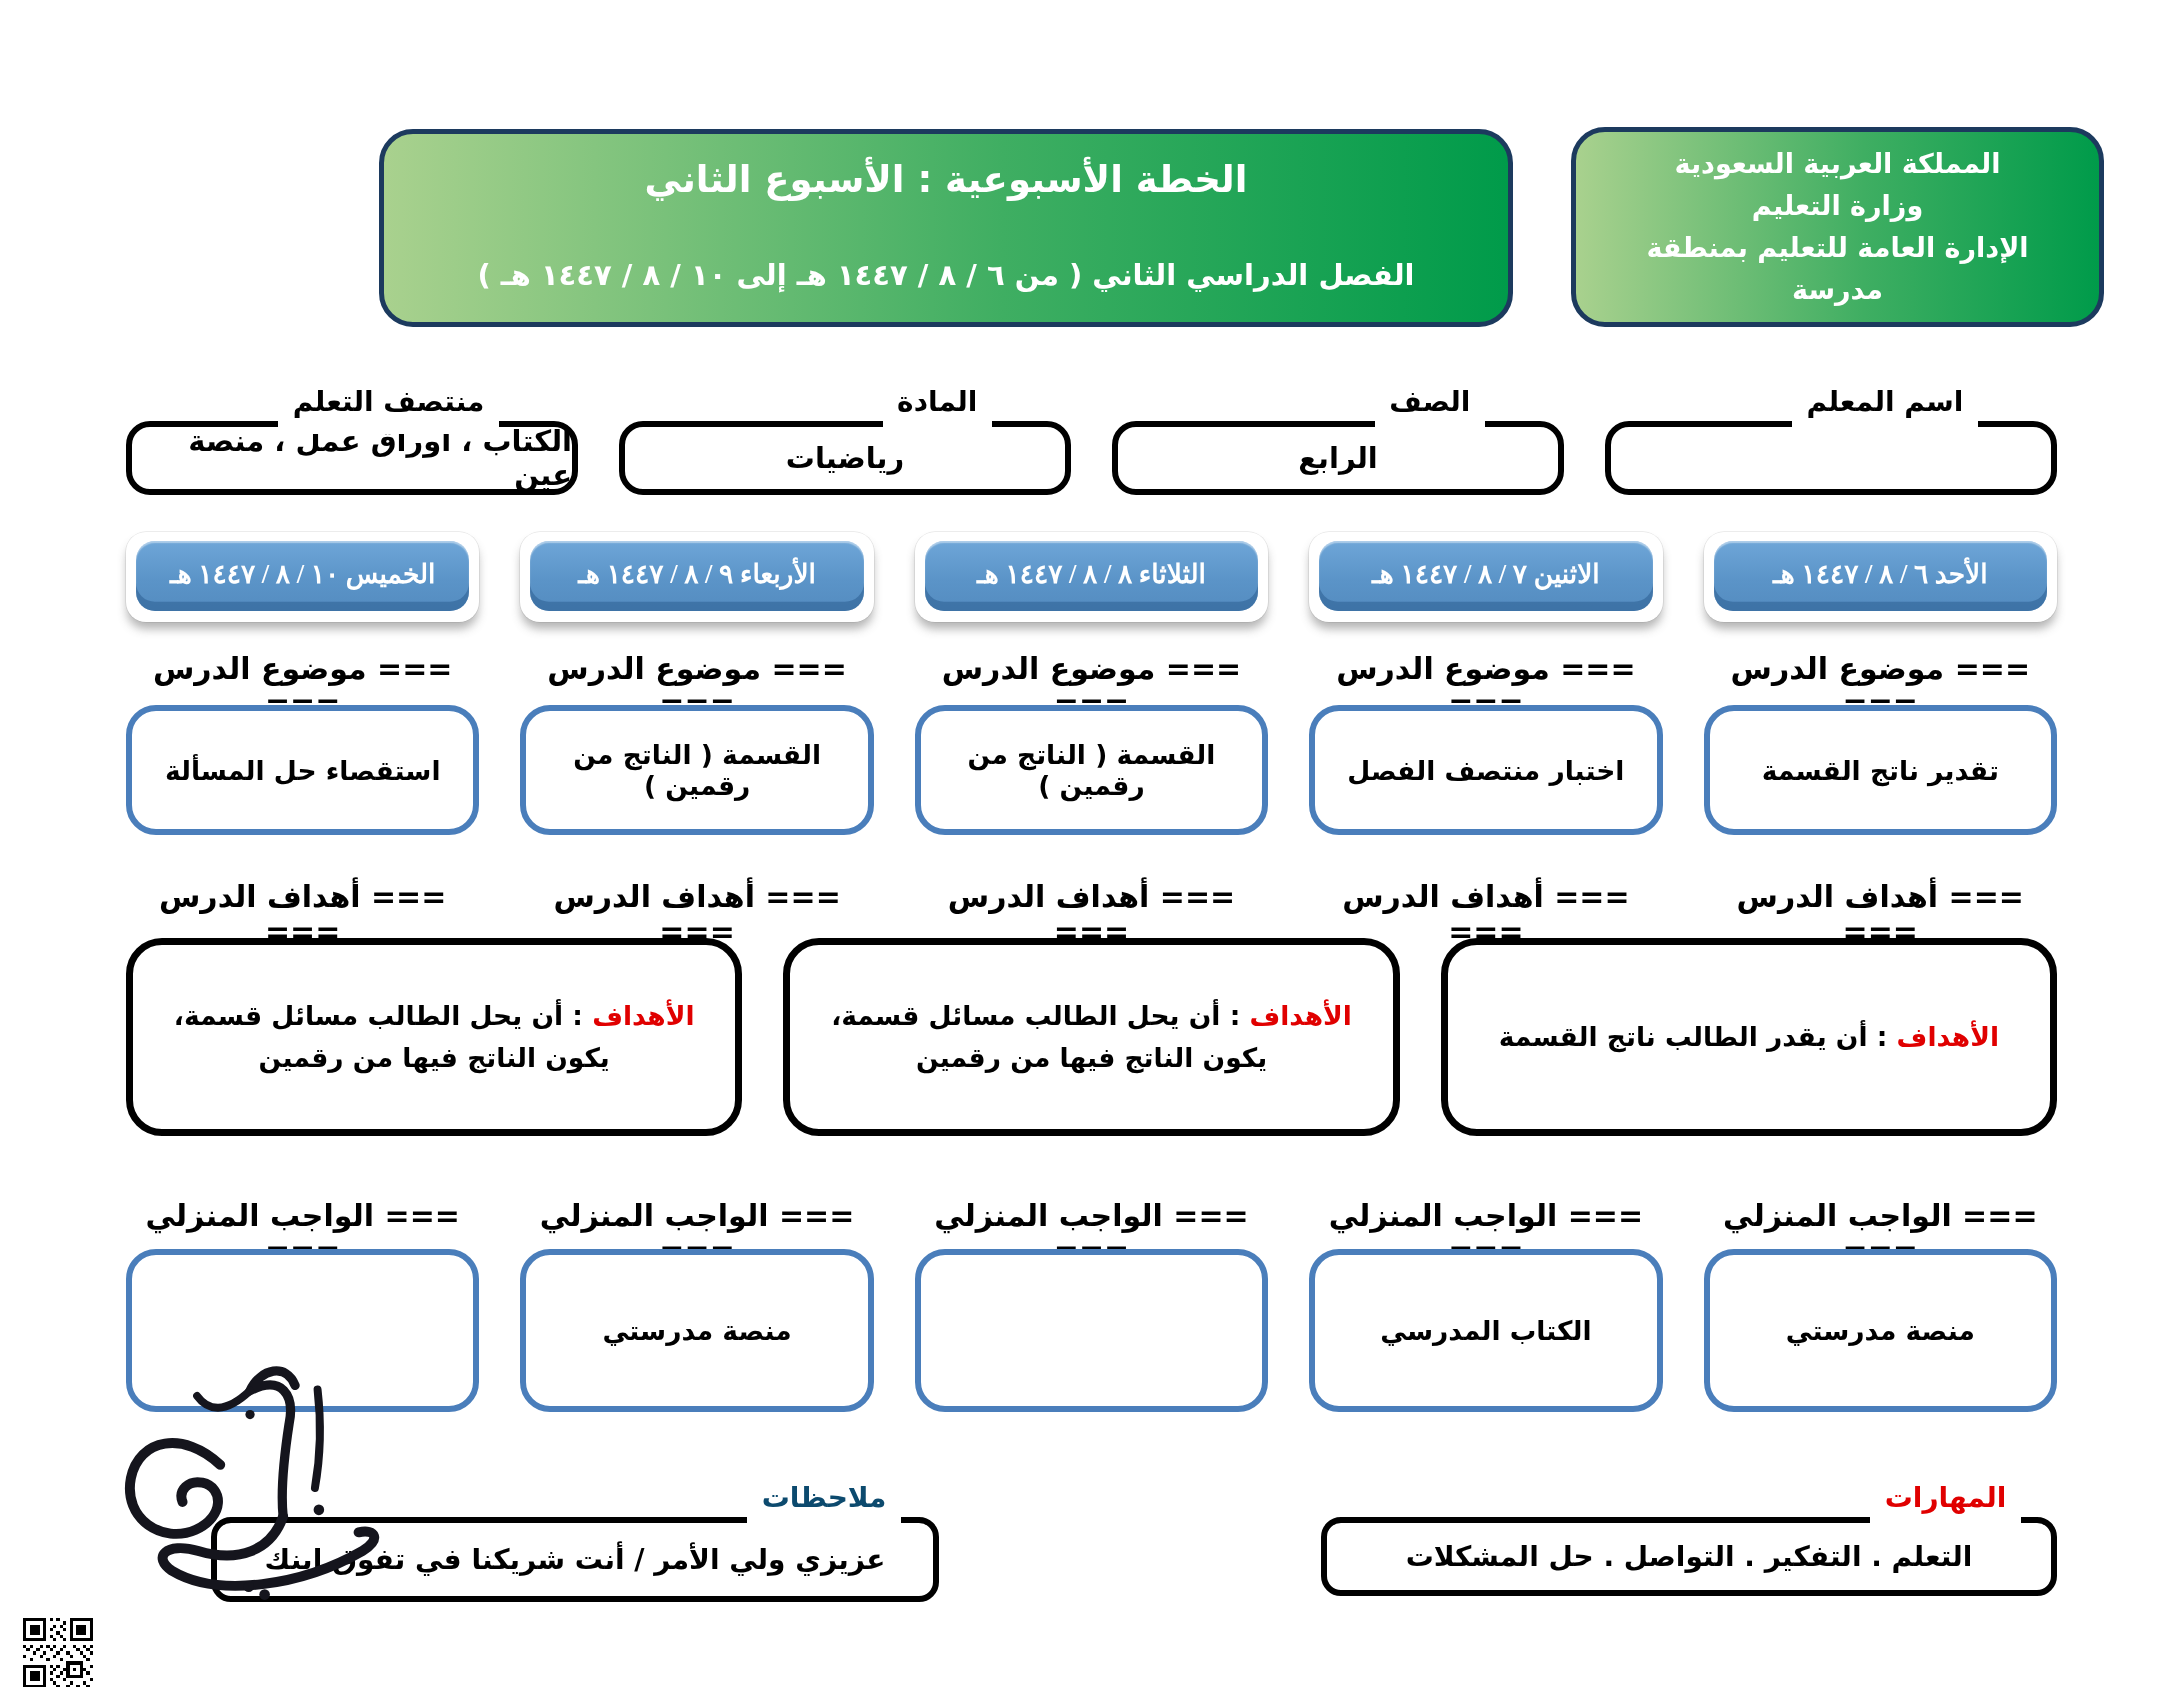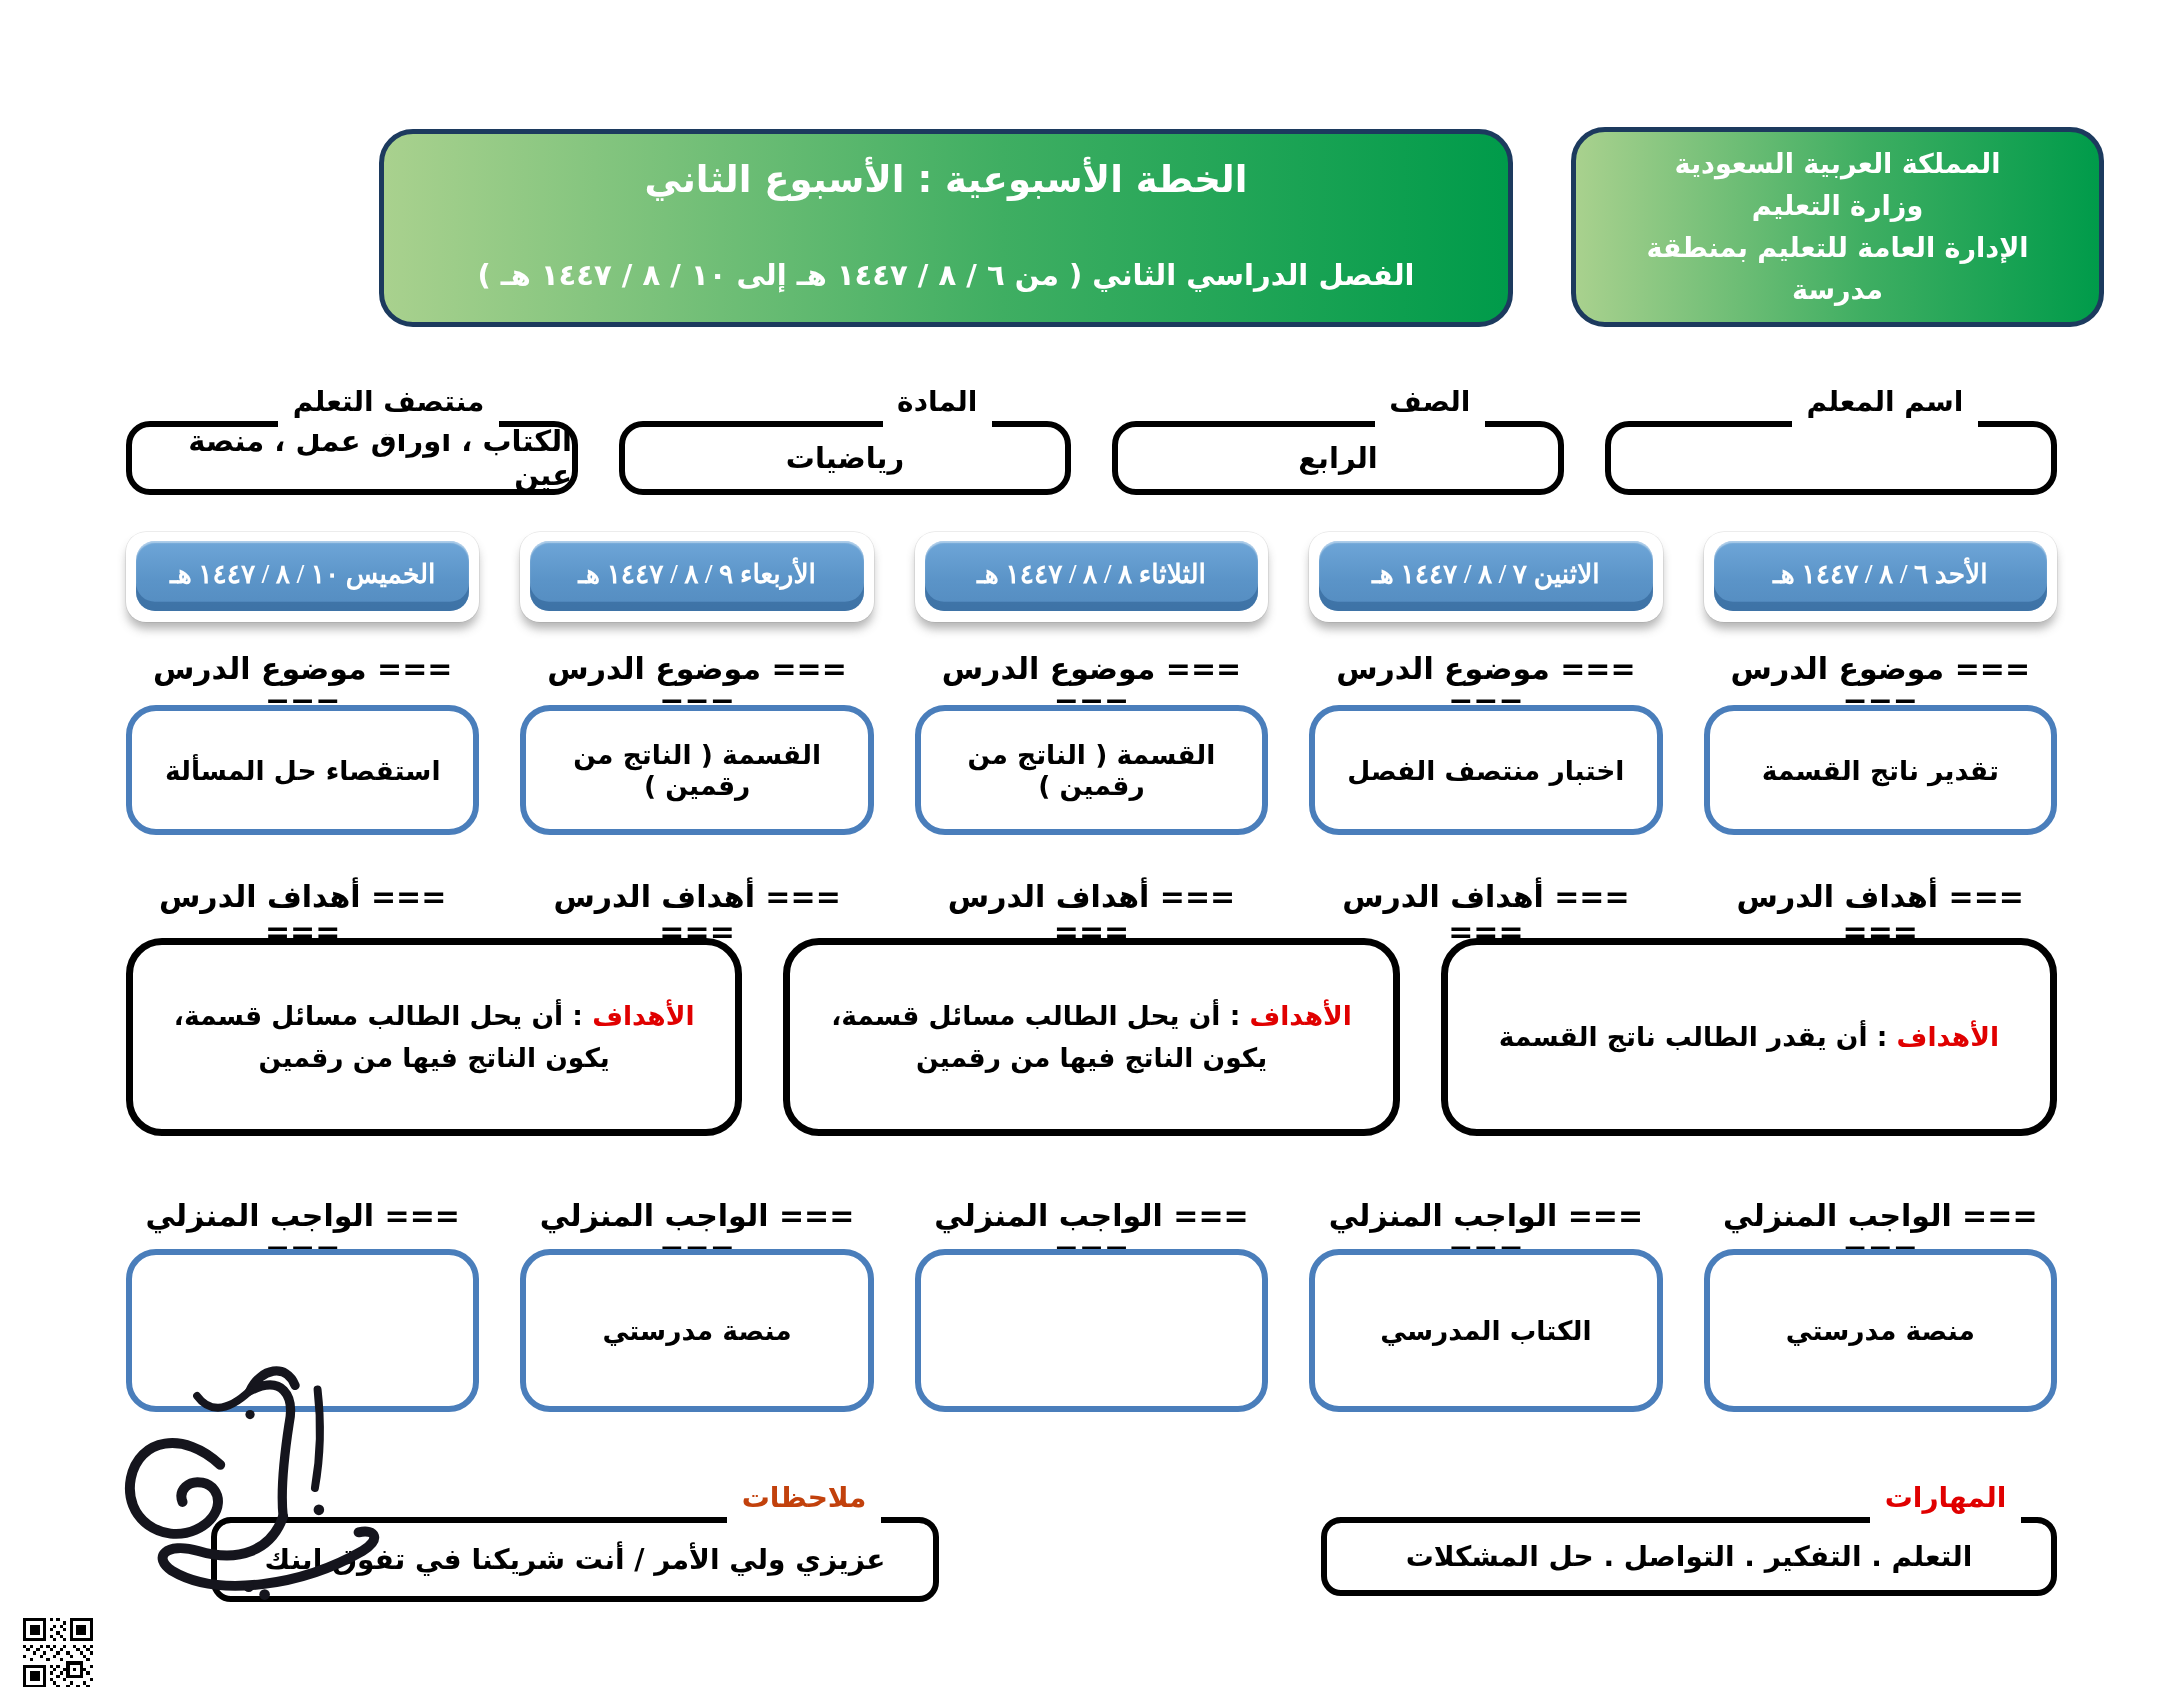--- a/index.html
+++ b/index.html
@@ -56,21 +56,21 @@
   .obj-label { color:#e00000; }
 
   
   .skills-box { position:absolute; top:1493px; right:126px; width:736px; height:79px;
     border:6.6px solid #000; border-radius:20px; background:#fff; display:flex; align-items:center;
     justify-content:center; font-size:28px; font-weight:bold; }
   .skills-box .legend { right:30px; color:#e00000; }
   .notes-box { position:absolute; top:1493px; right:1244px; width:728px; height:85px;
     border:6.6px solid #000; border-radius:20px; background:#fff; display:flex; align-items:center;
     justify-content:center; font-size:28px; font-weight:bold; }
-  .notes-box .legend { right:52px; color:#c2410c; }
+  .notes-box .legend { right:32px; color:#0c4a6e; }
 
   
   .signature { position:absolute; left:78px; top:1327px; width:311px; height:278px; z-index:6; }
   .qr { position:absolute; left:22.5px; top:1594px; width:70px; height:70px; }
 </style>
 </head>
 <body>
 
 <div class="page">
 

